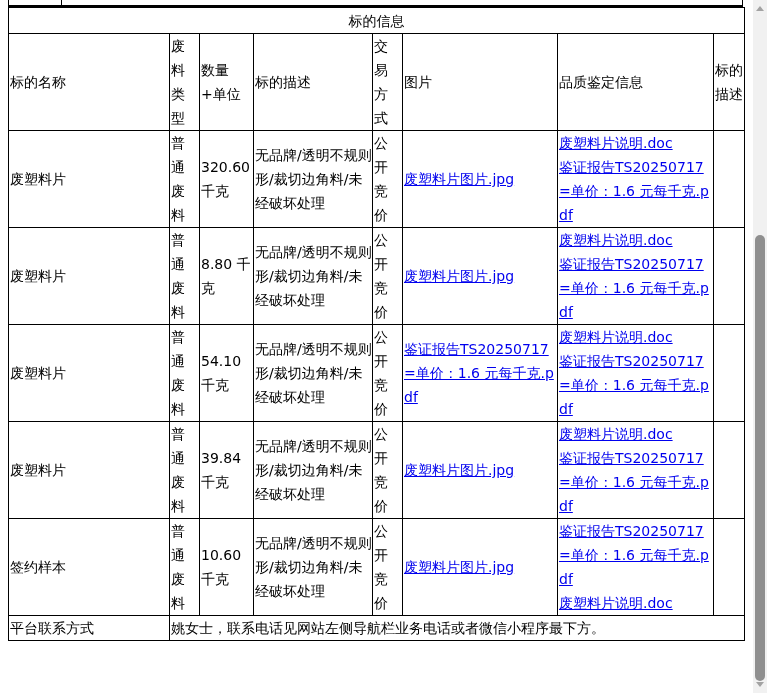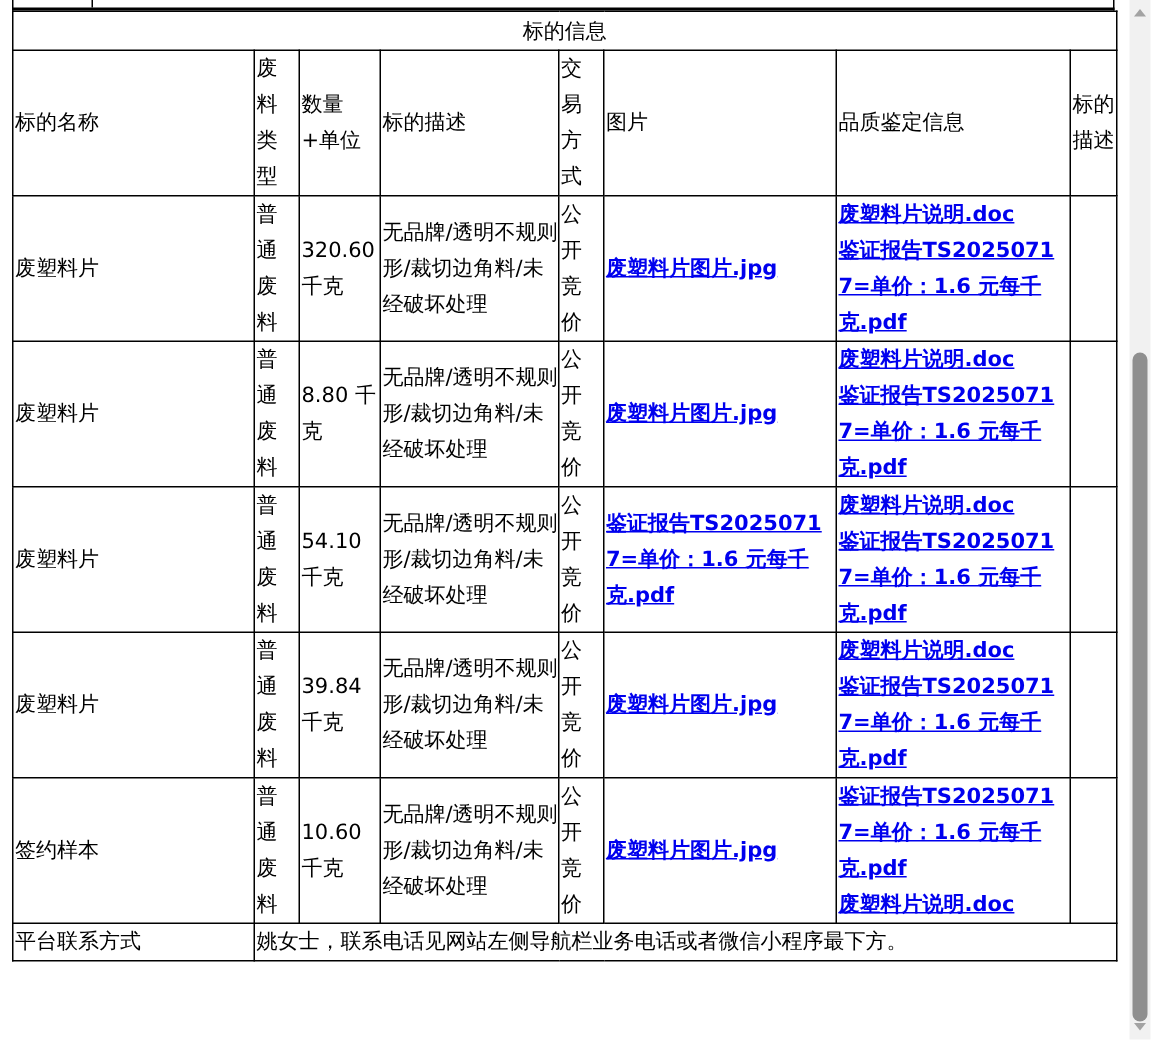--- a/index.html
+++ b/index.html
@@ -20,21 +20,21 @@
     border-collapse: collapse; table-layout: fixed;
   }
   table.main td {
     border: 1px solid #000; padding: 0 1px; vertical-align: middle;
     line-height: 24px; font-size: 14px; word-break: break-all;
   }
   .title-cell { text-align: center; height: 25px; }
   .hdr td { height: 48px; }
   .item td { height: 72px; }
   .spec-cell { padding-right: 0 !important; }
-  a.link { color: #0000ee; text-decoration: underline; display: block; font-weight: bold; }
+  a.link { color: #0000ee; text-decoration: underline; display: block; }
   .thick-top td { border-top: 2px solid #000; }
   .info td { height: 24px; }
   .bold { font-weight: bold; }
   
   .scrollbar { position: absolute; left: 753px; top: 0; width: 14px; height: 693px; background: #f1f1f1; }
   .scroll-up, .scroll-down { position: absolute; left: 3px; width: 0; height: 0; border-left: 4px solid transparent; border-right: 4px solid transparent; }
   .scroll-up { top: 6px; border-bottom: 5px solid #a3a3a3; }
   .scroll-down { bottom: 6px; border-top: 5px solid #a3a3a3; }
   .scroll-thumb { position: absolute; left: 2px; width: 10px; top: 235px; height: 446px; background: #8f8f8f; border-radius: 5px; }
 </style>

